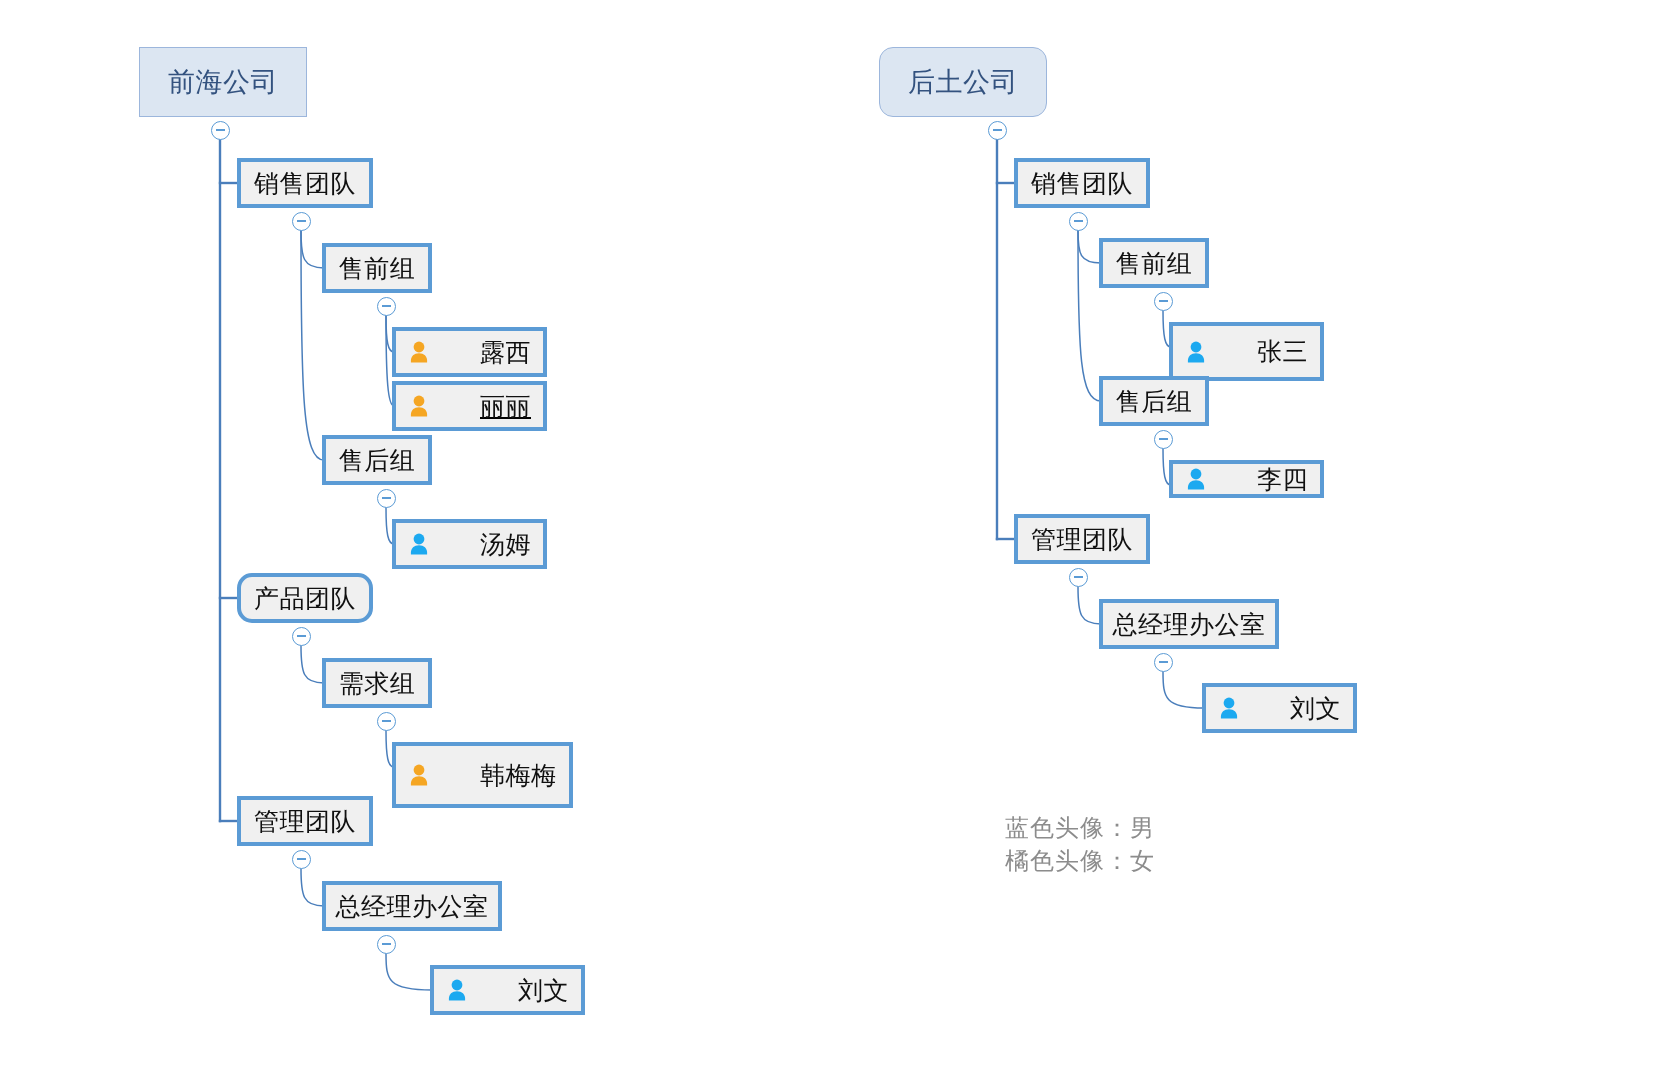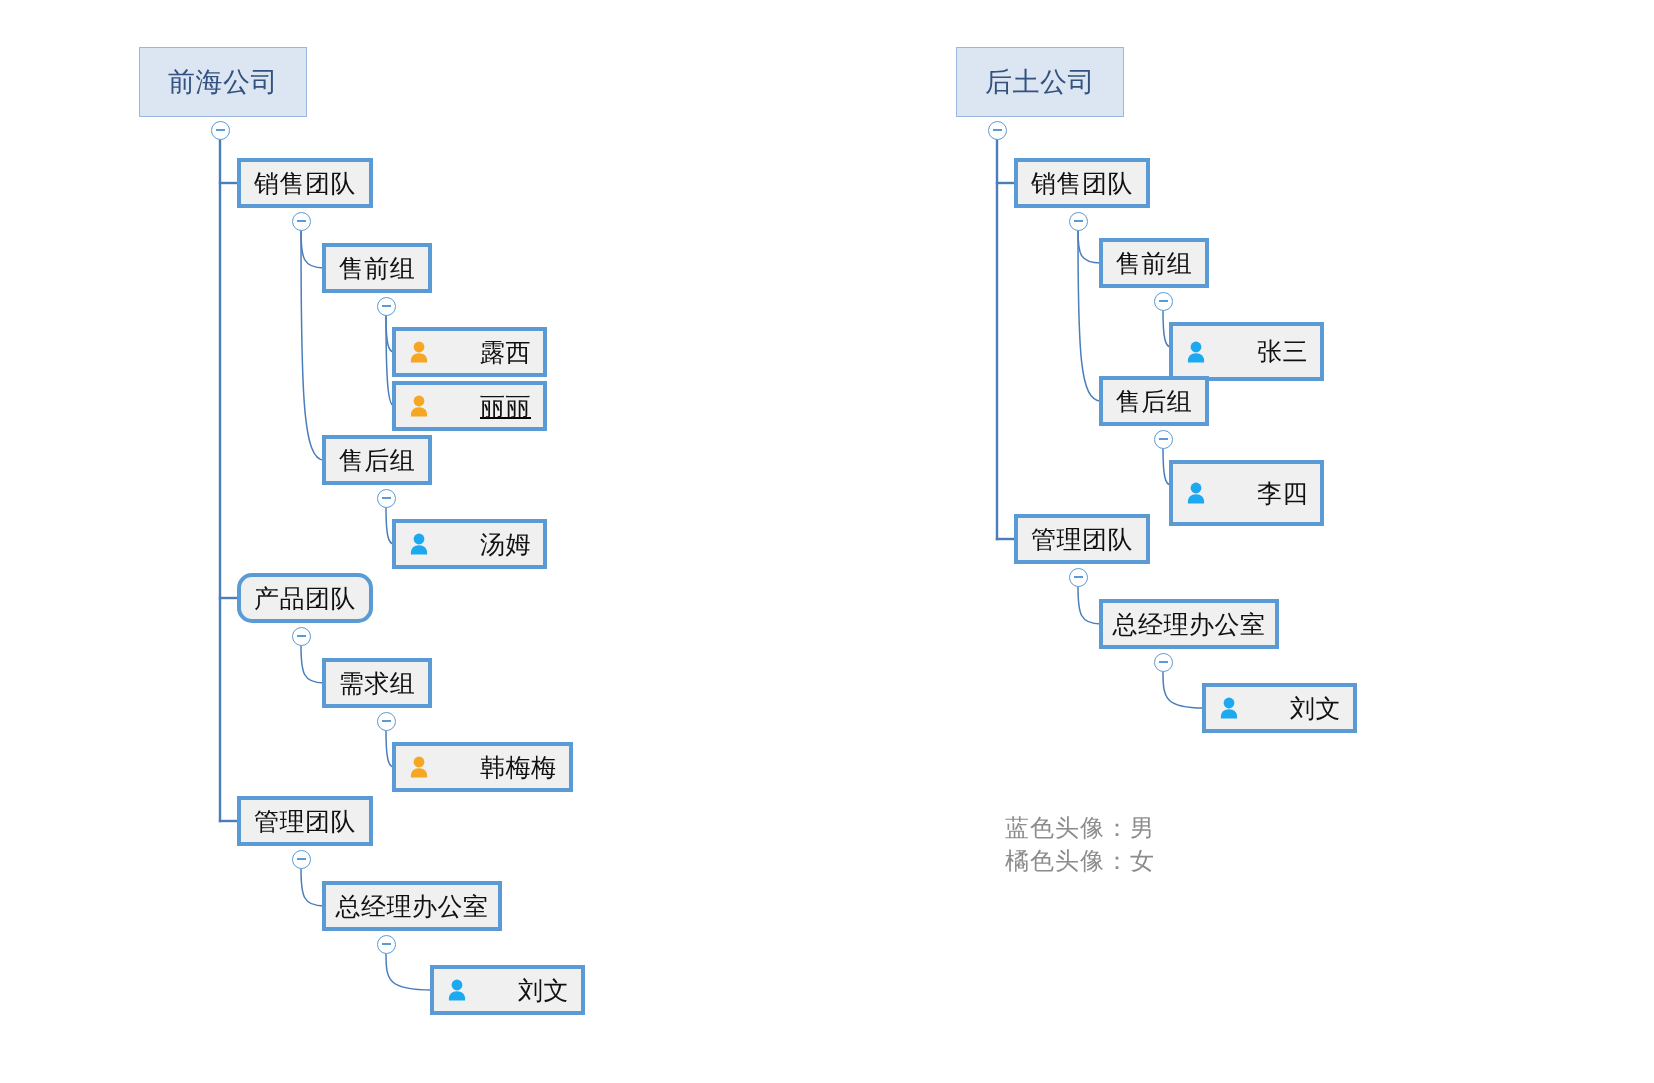--- a/index.html
+++ b/index.html
@@ -172,41 +172,41 @@
           <path d="M11 13.2c-5 0-8.1 3.2-8.1 7.2 0 1.3 0 2 0 2h16.2s0-.7 0-2c0-4-3.1-7.2-8.1-7.2z" fill="#1ca9f0"></path>
         </svg>
         <span class="label">汤姆</span>
       </div>
       <div class="node inner" style="left: 237px; top: 573px; min-width: 136px; height: 50px; border-radius: 15px;">
         <span class="label">产品团队</span>
       </div>
       <div class="node inner" style="left: 322px; top: 658px; min-width: 110px; height: 50px;">
         <span class="label">需求组</span>
       </div>
-      <div class="node person" style="left: 392px; top: 742px; min-width: 140px; height: 50px;">
+      <div class="node person" style="left: 392px; top: 742px; min-width: 140px; height: 66px;">
         <svg class="person-icon" viewBox="0 0 22 24">
           <circle cx="11" cy="7" r="5.4" fill="#f5a623"></circle>
           <path d="M11 13.2c-5 0-8.1 3.2-8.1 7.2 0 1.3 0 2 0 2h16.2s0-.7 0-2c0-4-3.1-7.2-8.1-7.2z" fill="#f5a623"></path>
         </svg>
         <span class="label">韩梅梅</span>
       </div>
       <div class="node inner" style="left: 237px; top: 796px; min-width: 136px; height: 50px;">
         <span class="label">管理团队</span>
       </div>
       <div class="node inner" style="left: 322px; top: 881px; min-width: 180px; height: 50px;">
         <span class="label">总经理办公室</span>
       </div>
       <div class="node person" style="left: 430px; top: 965px; min-width: 114px; height: 50px;">
         <svg class="person-icon" viewBox="0 0 22 24">
           <circle cx="11" cy="7" r="5.4" fill="#1ca9f0"></circle>
           <path d="M11 13.2c-5 0-8.1 3.2-8.1 7.2 0 1.3 0 2 0 2h16.2s0-.7 0-2c0-4-3.1-7.2-8.1-7.2z" fill="#1ca9f0"></path>
         </svg>
         <span class="label">刘文</span>
       </div>
-      <div class="node root" style="left: 956px; top: 47px; width: 168px; height: 70px;">
+      <div class="node root" style="left: 879px; top: 47px; width: 168px; height: 70px; border-radius: 14px;">
         <span class="label">后土公司</span>
       </div>
       <div class="toggle" style="left: 987.5px; top: 120.5px;">
         <span class="minus"></span>
       </div>
       <div class="toggle" style="left: 1068.5px; top: 211.5px;">
         <span class="minus"></span>
       </div>
       <div class="toggle" style="left: 1153.5px; top: 291.5px;">
         <span class="minus"></span>
@@ -229,21 +229,21 @@
       <div class="node person" style="left: 1169px; top: 322px; min-width: 114px; height: 59px;">
         <svg class="person-icon" viewBox="0 0 22 24">
           <circle cx="11" cy="7" r="5.4" fill="#1ca9f0"></circle>
           <path d="M11 13.2c-5 0-8.1 3.2-8.1 7.2 0 1.3 0 2 0 2h16.2s0-.7 0-2c0-4-3.1-7.2-8.1-7.2z" fill="#1ca9f0"></path>
         </svg>
         <span class="label">张三</span>
       </div>
       <div class="node inner" style="left: 1099px; top: 376px; min-width: 110px; height: 50px;">
         <span class="label">售后组</span>
       </div>
-      <div class="node person" style="left: 1169px; top: 460px; min-width: 114px; height: 66px;">
+      <div class="node person" style="left: 1169px; top: 460px; min-width: 114px; height: 38px;">
         <svg class="person-icon" viewBox="0 0 22 24">
           <circle cx="11" cy="7" r="5.4" fill="#1ca9f0"></circle>
           <path d="M11 13.2c-5 0-8.1 3.2-8.1 7.2 0 1.3 0 2 0 2h16.2s0-.7 0-2c0-4-3.1-7.2-8.1-7.2z" fill="#1ca9f0"></path>
         </svg>
         <span class="label">李四</span>
       </div>
       <div class="node inner" style="left: 1014px; top: 514px; min-width: 136px; height: 50px;">
         <span class="label">管理团队</span>
       </div>
       <div class="node inner" style="left: 1099px; top: 599px; min-width: 180px; height: 50px;">

